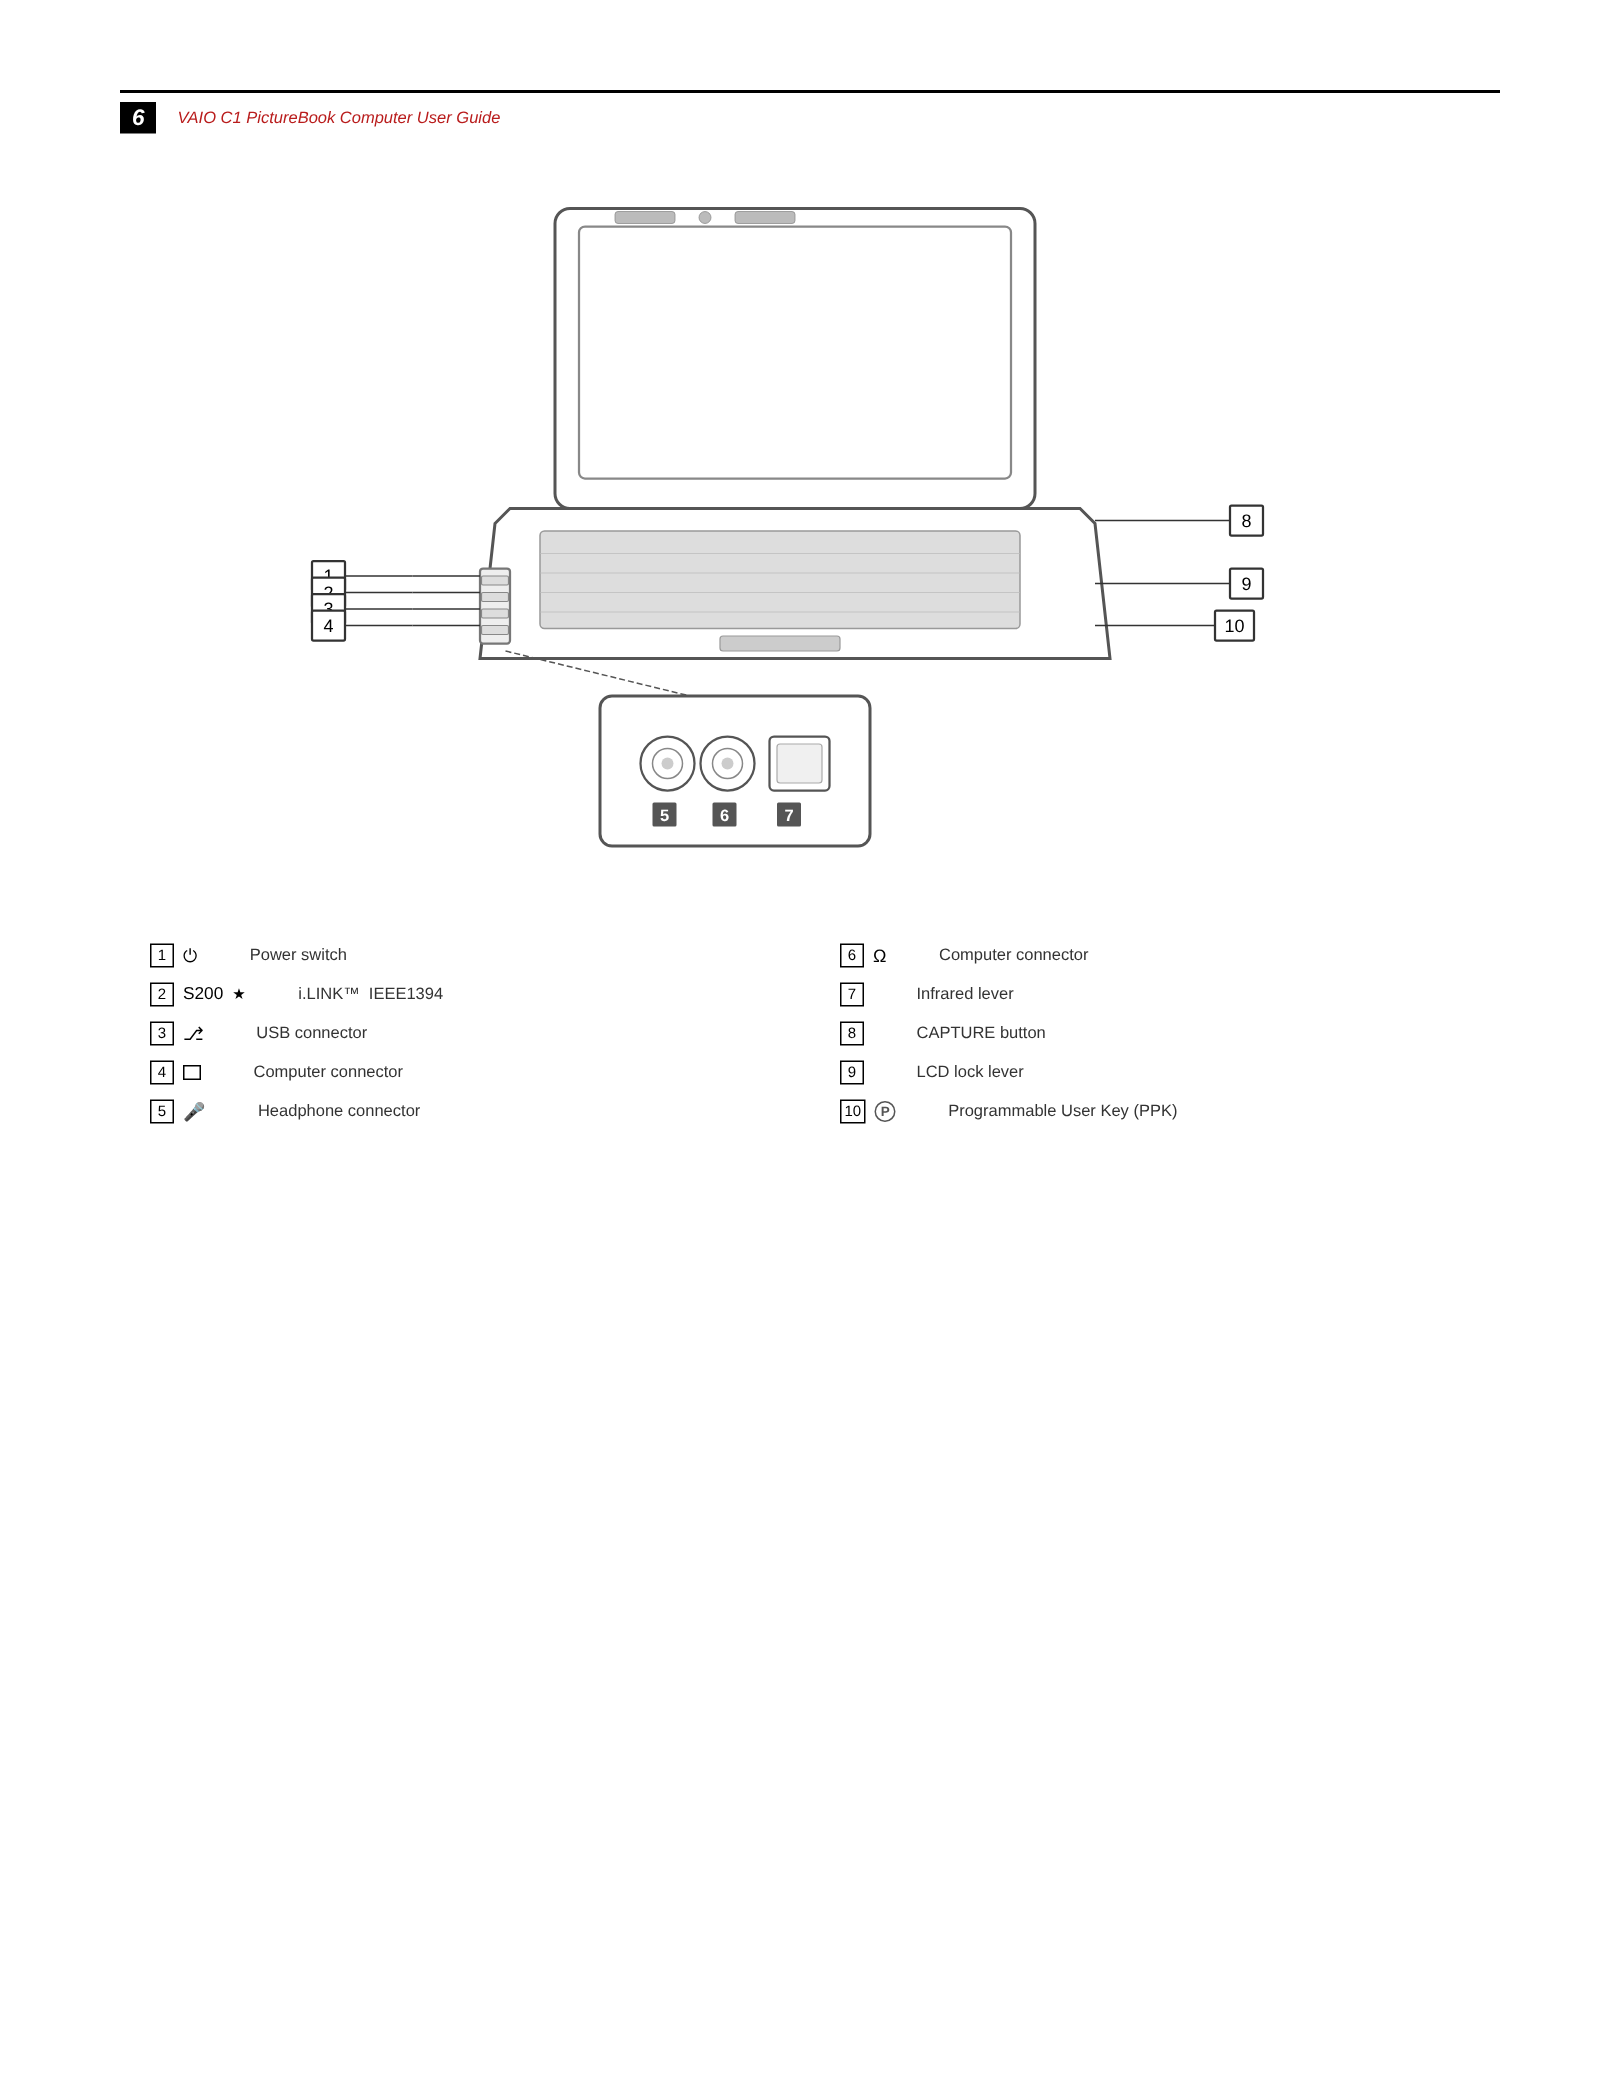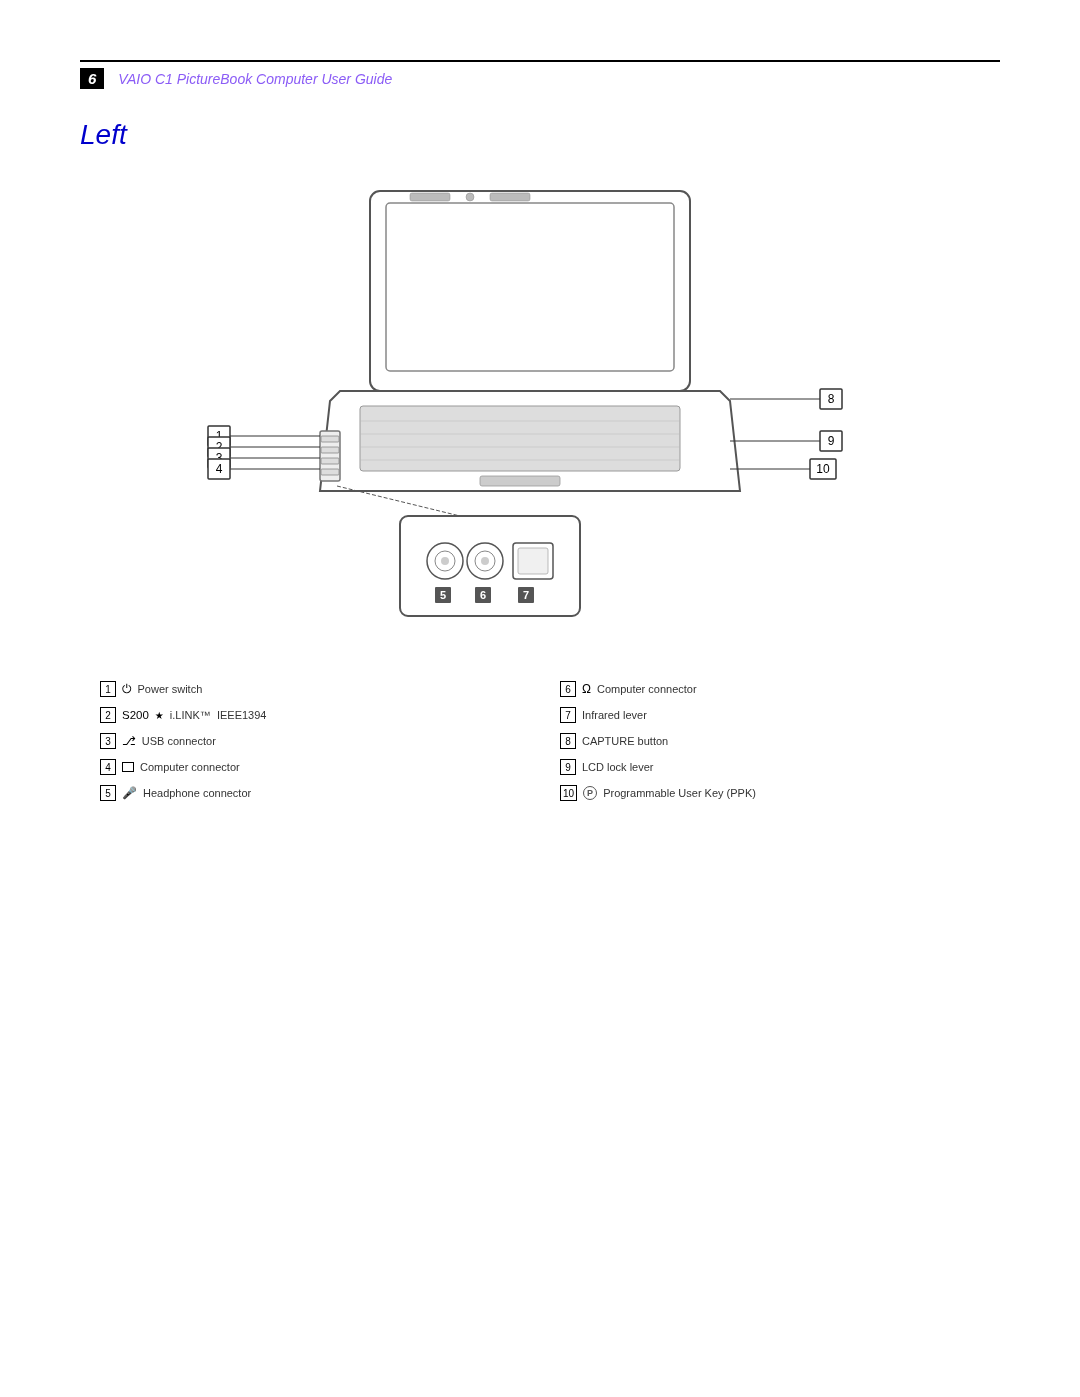--- a/index.html
+++ b/index.html
@@ -31,22 +31,22 @@
       background: #000;
       color: #fff;
       font-weight: bold;
       font-size: 15px;
       padding: 2px 8px;
       margin-right: 14px;
       font-style: italic;
     }
     .header-title {
       font-style: italic;
-      font-size: 14px;
-      color: #8b5cf6;
+      font-size: 11px;
+      color: #b91c1c;
       text-align: right;
     }
 
     
     .section-title {
       font-style: italic;
       font-size: 28px;
       color: #0000cc;
       margin-bottom: 20px;
       margin-top: 10px;
@@ -108,33 +108,33 @@
       flex-shrink: 0;
     }
 
     .legend-bold {
       font-weight: normal;
     }
 
     .legend-text {
       font-size: 11px;
       color: #333;
+      margin-left: 29px;
     }
   </style>
 </head>
 <body>
 
 <div class="page">
 
   <div class="header">
     <span class="header-num">6</span>
     <span class="header-title">VAIO C1 PictureBook Computer User Guide</span>
   </div>
 
-  <div class="section-title">Left</div>
 
   <div class="diagram-area">
     <svg class="diagram-svg" viewBox="0 0 900 480" xmlns="http://www.w3.org/2000/svg">
 
       <g>
 
         <rect x="280" y="20" width="320" height="200" rx="10" ry="10" fill="white" stroke="#555" stroke-width="2"></rect>
 
         <rect x="296" y="32" width="288" height="168" rx="4" ry="4" fill="white" stroke="#888" stroke-width="1.5"></rect>
 

